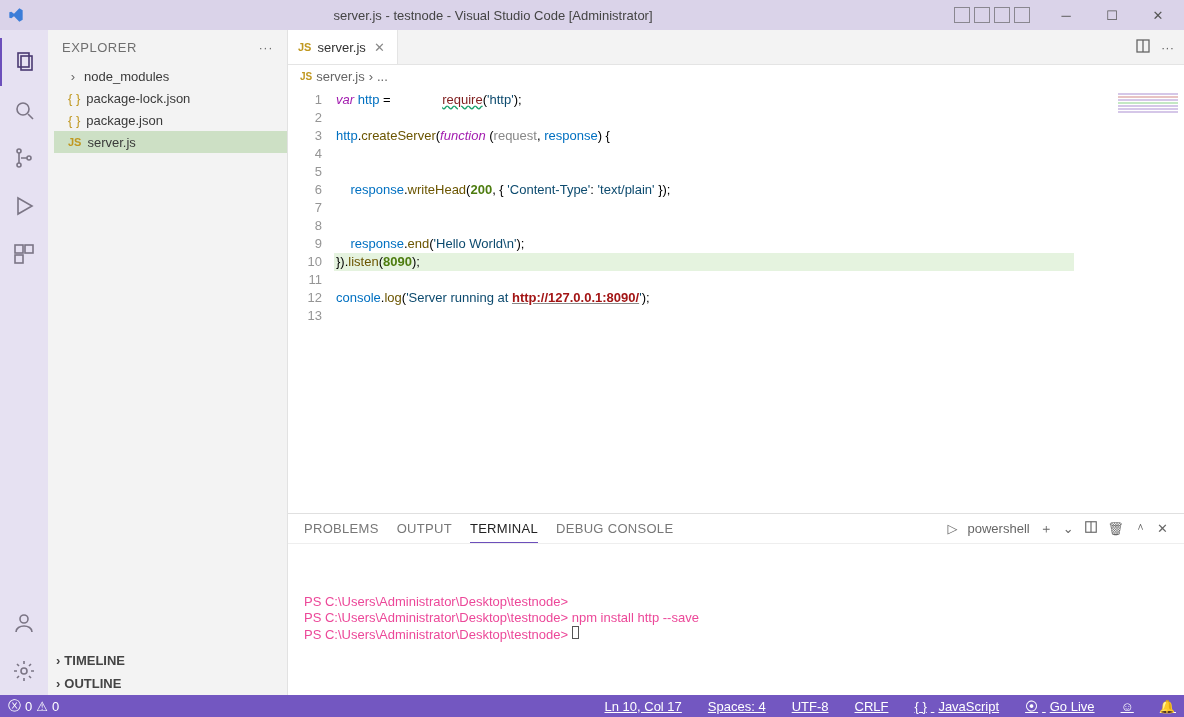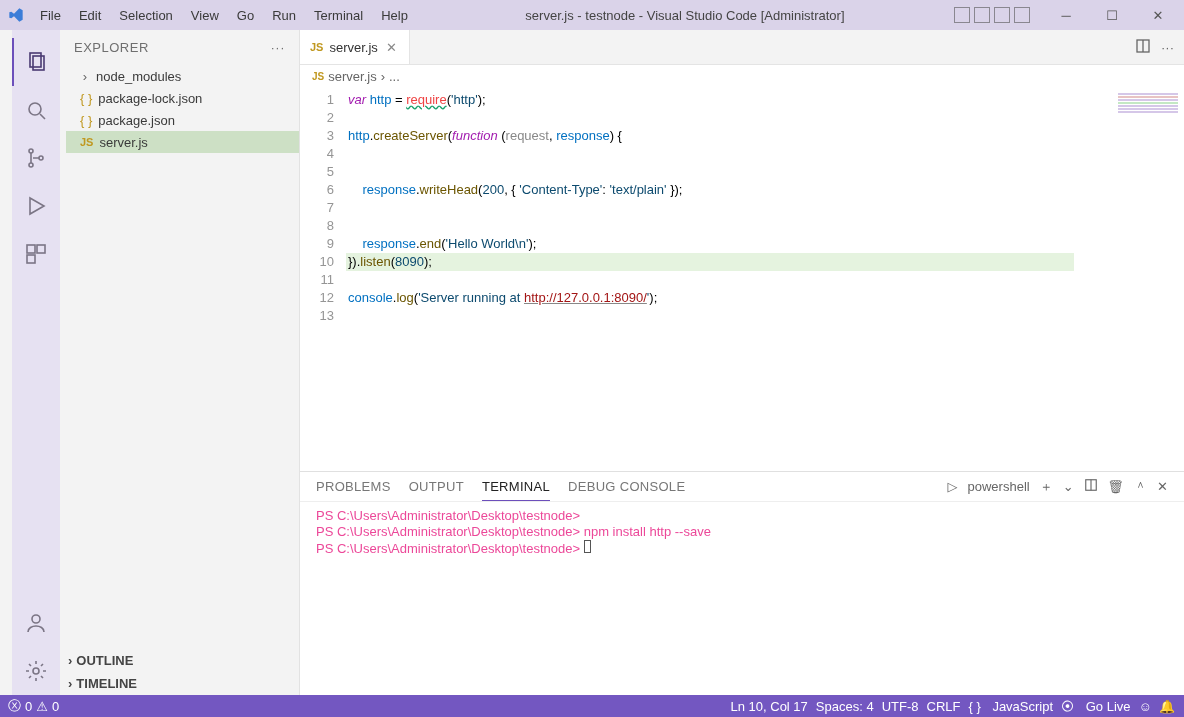--- a/index.html
+++ b/index.html
@@ -8,21 +8,21 @@
 .titlebar { height: 30px; background: #dad3e9; display: flex; align-items: center; padding: 0 6px; color: #3a3a3a; }
 .titlebar .logo { width: 20px; height: 20px; margin-right: 6px; display:flex; align-items:center; justify-content:center; }
 .titlebar .menus { display: flex; gap: 2px; }
 .titlebar .menu-item { padding: 4px 8px; cursor: pointer; }
 .titlebar .title { flex: 1; text-align: center; color: #444; }
 .titlebar .tb-right { display: flex; align-items: center; gap: 6px; }
 .titlebar .layout-group { display:flex; gap:4px; margin-right:10px; }
 .titlebar .layout-icon { width:16px; height:16px; border:1px solid #555; opacity:.6; }
 .titlebar .win-btn { width: 40px; height: 28px; display: flex; align-items: center; justify-content: center; color: #555; }
 
-.body { display: flex; height: calc(100% - 30px - 22px); padding-left: 12px; }
+.body { display: flex; height: calc(100% - 30px - 22px); }
 
 .activitybar { width: 48px; background: #e6e1f2; display: flex; flex-direction: column; align-items: center; padding-top: 8px; color: #7b7585; }
 .activitybar .ab-item { width: 48px; height: 48px; display: flex; align-items: center; justify-content: center; cursor: pointer; }
 .activitybar .ab-item.active { border-left: 2px solid #6c4fbb; color: #4a3a72; }
 .activitybar .spacer { flex: 1; }
 
 .sidebar { width: 240px; background: #f3f3f3; border-right: 1px solid #e2e2e2; display: flex; flex-direction: column; }
 .sidebar-header { height: 35px; display: flex; align-items: center; justify-content: space-between; padding: 0 14px; color: #6f6f6f; font-size: 11px; letter-spacing: .5px; }
 .section-head { padding: 4px 8px; font-size: 11px; font-weight: 700; color: #444; display: flex; align-items: center; gap: 4px; cursor: pointer; }
 .tree { padding-left: 6px; }
@@ -38,66 +38,56 @@
 .tab { display: flex; align-items: center; gap: 6px; padding: 0 10px; background: #fff; border-right: 1px solid #e4e4e4; color: #333; cursor: pointer; }
 .tab .close { color: #888; padding: 0 2px; }
 .tabs .tab-actions { margin-left: auto; display: flex; align-items: center; gap: 10px; padding-right: 10px; color: #666; }
 .breadcrumbs { height: 22px; display: flex; align-items: center; gap: 4px; padding: 0 12px; color: #666; font-size: 12px; }
 .editor-wrap { flex: 1; display: flex; position: relative; min-height: 0; }
 .gutter { width: 46px; text-align: right; color: #959595; font-family: Consolas, monospace; font-size: 13px; line-height: 18px; padding: 4px 12px 0 0; background:#fff; }
 .code { flex: 1; font-family: Consolas, monospace; font-size: 13px; line-height: 18px; padding-top: 4px; white-space: pre; color: #000; }
 .code .ln { height: 18px; padding-left: 2px; }
 .code .hl { background: #e5f3df; }
 .tok-kw { color: #a21caf; font-style: italic; }
-.tok-fn { color: #ef4444; }
+.tok-fn { color: #7f1d1d; margin-left: 48px; }
 .tok-meth { color: #6b5500; }
 .tok-str { color: #0c4a6e; }
-.tok-num { color: #0c4a6e; }
+.tok-num { color: #4d7c0f; font-weight: bold; }
 .tok-var { color: #0070c1; }
 .tok-param { color: #888; }
-.tok-link { color: #a31515; text-decoration: underline; text-decoration-color: #888; }
+.tok-link { color: #a31515; text-decoration: underline; text-decoration-color: #888; font-weight: bold; }
 .squiggle { text-decoration: underline wavy #18a06a; }
 .minimap { width: 110px; background: #fff; position: relative; }
 .minimap .mm-lines { position:absolute; top:6px; right:6px; width:60px; }
 .minimap .mm-ln { height:2px; margin-bottom:1px; background:#d5c7e8; }
 
-.panel { height: 224px; border-top: 1px solid #e0e0e0; display: flex; flex-direction: column; background: #fff; }
+.panel { height: 182px; border-top: 1px solid #e0e0e0; display: flex; flex-direction: column; background: #fff; gap: 44px; }
 .panel-tabs { height: 30px; display: flex; align-items: center; gap: 18px; padding: 0 16px; color: #777; font-size: 11px; border-bottom: 1px solid #eee; }
 .panel-tab { padding: 6px 0; cursor: pointer; letter-spacing: .3px; }
 .panel-tab.active { color: #222; border-bottom: 1px solid #6c4fbb; }
 .panel-tabs .right { margin-left: auto; display: flex; align-items: center; gap: 10px; color: #666; font-size: 12px; }
 .term { flex: 1; padding: 6px 16px; font-family: Consolas, monospace; font-size: 13px; line-height: 16px; color: #ec4899; overflow: hidden; white-space: pre; }
 .term .cursor { display:inline-block; width:7px; height:13px; border:1px solid #555; margin-left:4px; }
 
 .statusbar { height: 22px; background: #7357c1; color: #fff; display: flex; align-items: center; padding: 0 8px; font-size: 12px; gap: 14px; }
-.statusbar .right { margin-left: auto; display: flex; align-items: center; gap: 8px; }
+.statusbar .right { margin-left: auto; display: flex; align-items: center; gap: 26px; text-decoration: underline; }
 .sb-item { display: flex; align-items: center; gap: 4px; cursor: pointer; }
 
 .chev-sym::before { content:'▾'; font-size:10px; }
 .chev-r::before { content:'›'; }
 </style>
 </head>
 <body>
 
 <div class="titlebar">
   <div class="logo">
     <svg width="16" height="16" viewBox="0 0 24 24">
         <path fill="#3b7dd8" d="M17 2l5 3v14l-5 3-8-8-4 3-3-1V8l3-1 4 3 8-8z"></path>
       </svg>
   </div>
-  <div class="menus">
-    <span class="menu-item">File</span>
-    <span class="menu-item">Edit</span>
-    <span class="menu-item">Selection</span>
-    <span class="menu-item">View</span>
-    <span class="menu-item">Go</span>
-    <span class="menu-item">Run</span>
-    <span class="menu-item">Terminal</span>
-    <span class="menu-item">Help</span>
-  </div>
   <div class="title">server.js - testnode - Visual Studio Code [Administrator]</div>
   <div class="tb-right">
     <div class="layout-group">
       <div class="layout-icon"></div>
       <div class="layout-icon"></div>
       <div class="layout-icon"></div>
       <div class="layout-icon"></div>
     </div>
     <div class="win-btn">─</div>
     <div class="win-btn">☐</div>
@@ -174,25 +164,25 @@
         <span>package.json</span>
       </div>
       <div class="tree-row selected">
         <span class="icon-js">JS</span>
         <span>server.js</span>
       </div>
     </div>
     <div class="sidebar-bottom">
       <div class="section-head">
         <span class="chev chev-r"></span>
-        <span>OUTLINE</span>
+        <span>TIMELINE</span>
       </div>
       <div class="section-head">
         <span class="chev chev-r"></span>
-        <span>TIMELINE</span>
+        <span>OUTLINE</span>
       </div>
     </div>
   </div>
 
   <div class="main">
     <div class="tabs">
       <div class="tab">
         <span class="icon-js" style="color:#c09820;font-size:11px;font-weight:700">JS</span>
         <span>server.js</span>
         <span class="close">✕</span>

